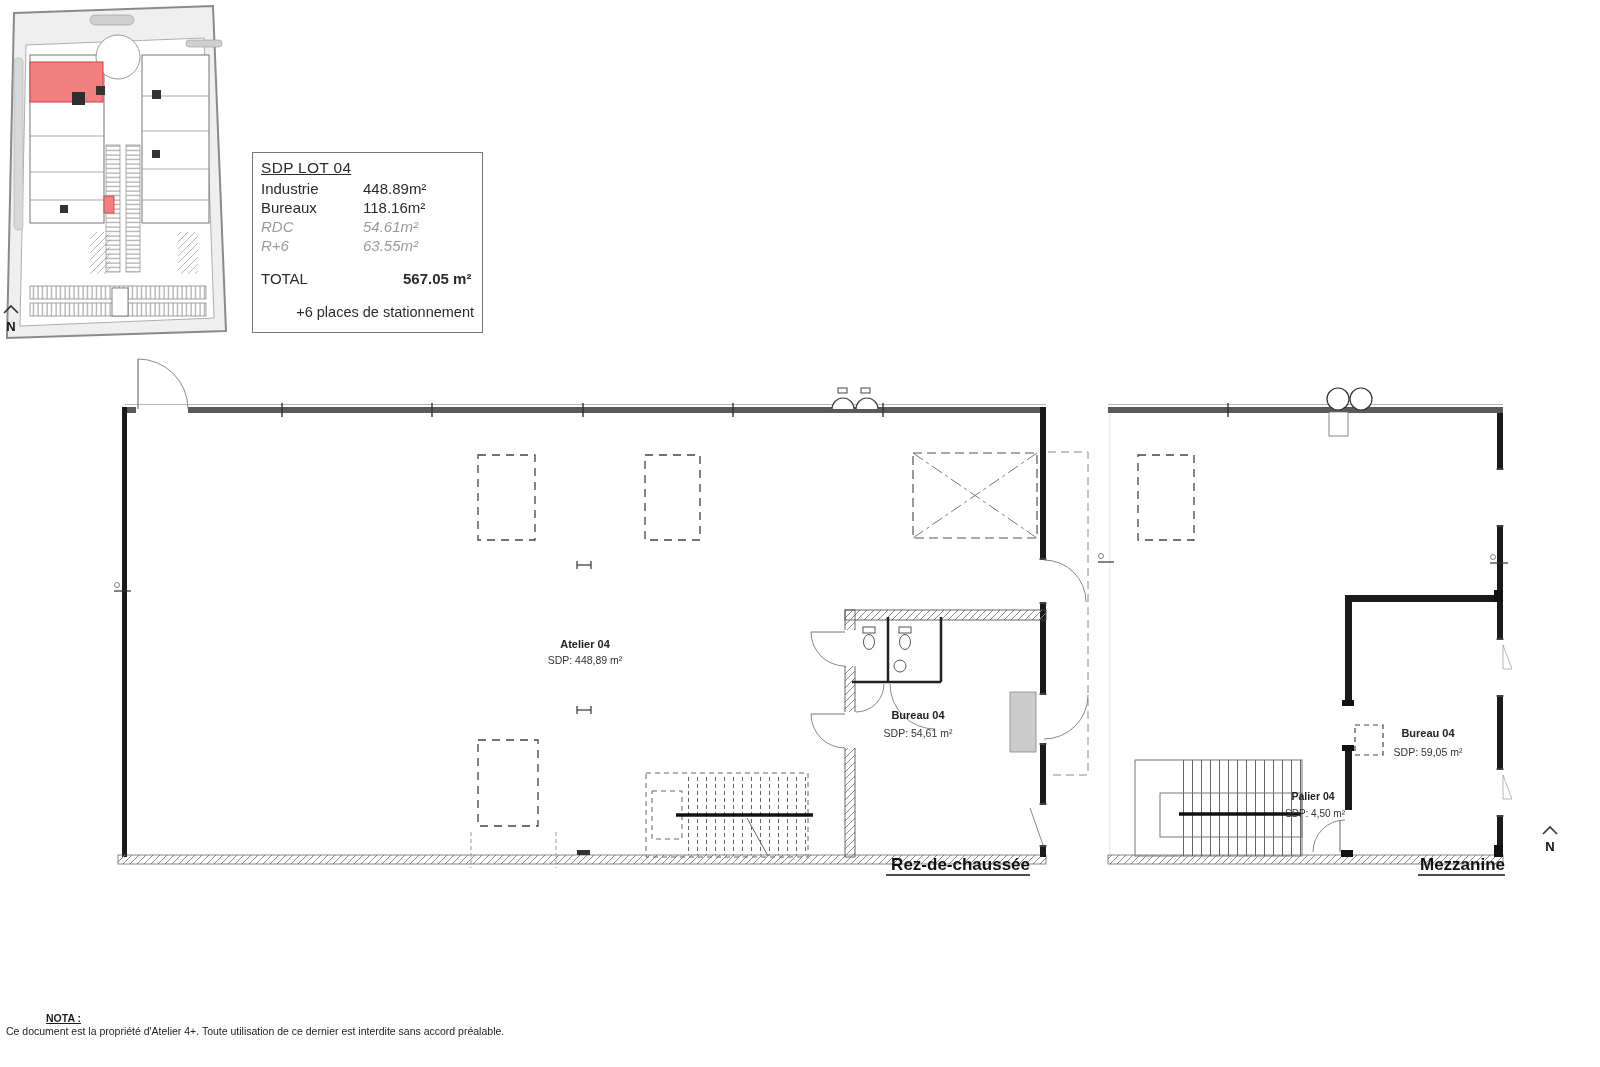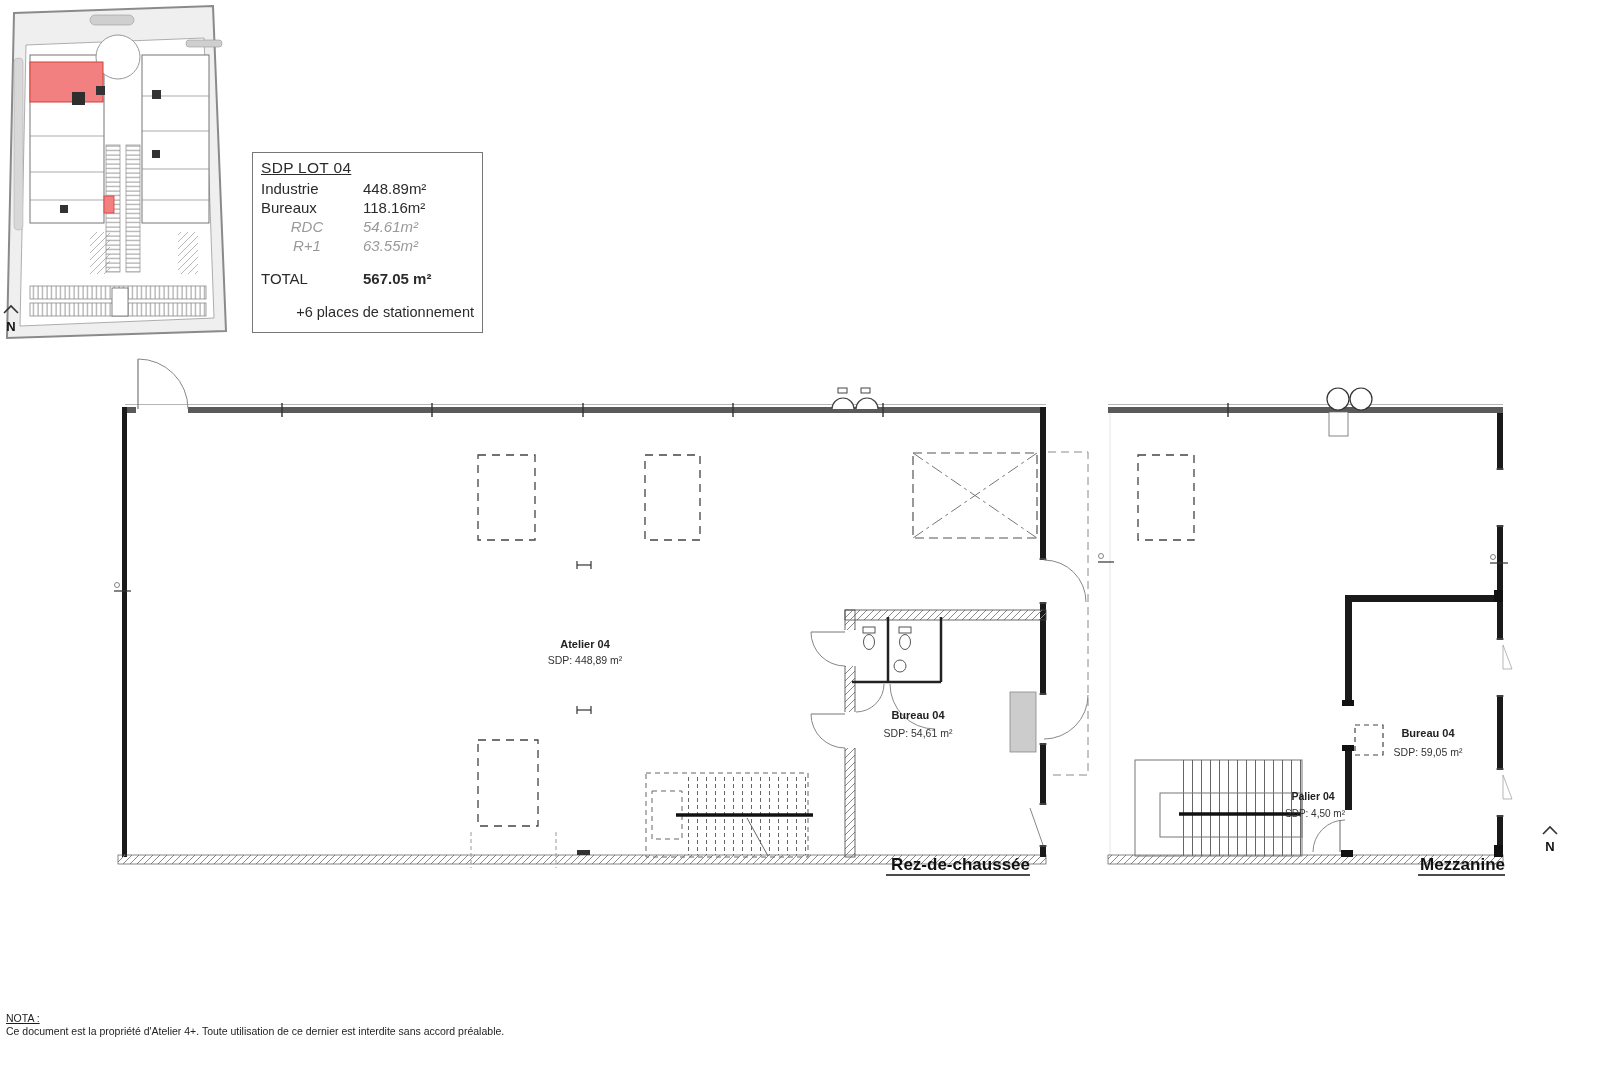--- a/index.html
+++ b/index.html
@@ -9,28 +9,28 @@
   
   .infobox{
     position:absolute;left:252px;top:152px;width:231px;height:181px;
     border:1px solid #777;background:#fff;padding:5px 8px 0 8px;box-sizing:border-box;
     font-size:15px;line-height:19px;color:#2b2b2b;
   }
   .ib-title{font-size:15.5px;text-decoration:underline;letter-spacing:.3px;margin-bottom:2px;}
   .ib-row{display:grid;grid-template-columns:102px auto;}
   .ib-row .lbl{text-align:left;}
   .ib-row.muted{color:#9a9a9a;font-style:italic;}
-  .ib-row.muted .lbl{text-align:center;padding-right:10px;}
-  .ib-total{display:grid;grid-template-columns:102px auto;margin-top:14px;}
+  .ib-row.muted .lbl{text-align:left;padding-right:10px;}
+  .ib-total{display:grid;grid-template-columns:102px auto;margin-top:14px;gap:40px;}
   .ib-total .val{font-weight:bold;}
   .ib-parking{margin-top:15px;font-size:14.5px;white-space:nowrap;text-align:right;}
 
   
   .nota{position:absolute;left:6px;top:1012px;font-size:10.5px;line-height:13.4px;color:#1d1d1d;}
-  .nota .head{font-weight:normal;text-decoration:underline;}
+  .nota .head{font-weight:bold;text-decoration:underline;margin-left:40px;}
 </style>
 </head>
 <body>
 
 <svg width="1600" height="1067" viewBox="0 0 1600 1067" style="position:absolute;left:0;top:0;" xmlns="http://www.w3.org/2000/svg">
   <defs>
     <pattern id="diag" patternUnits="userSpaceOnUse" width="7" height="7">
       <path d="M0,7 L7,0" stroke="#8a8a8a" stroke-width="1" fill="none"></path>
     </pattern>
     <pattern id="vsolid" patternUnits="userSpaceOnUse" width="9" height="30">
@@ -292,21 +292,21 @@
   </div>
   <div class="ib-row">
     <span class="lbl">Bureaux</span>
     <span class="val">118.16m²</span>
   </div>
   <div class="ib-row muted">
     <span class="lbl">RDC</span>
     <span class="val">54.61m²</span>
   </div>
   <div class="ib-row muted">
-    <span class="lbl">R+1</span>
+    <span class="lbl">R+6</span>
     <span class="val">63.55m²</span>
   </div>
   <div class="ib-total">
     <span class="lbl">TOTAL</span>
     <span class="val">567.05 m²</span>
   </div>
   <div class="ib-parking">+6 places de stationnement</div>
 </div>
 
 <div class="nota">

